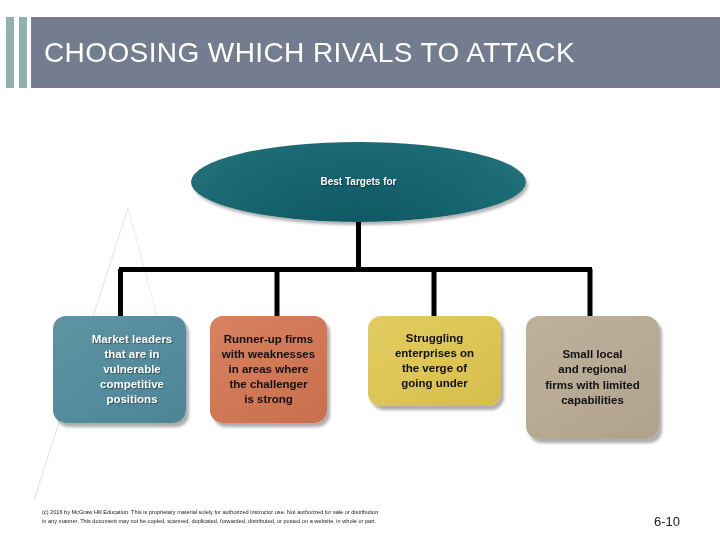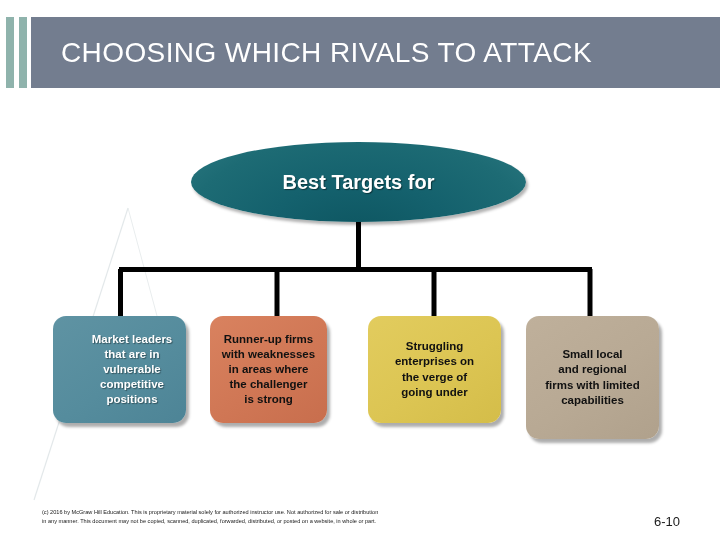--- a/index.html
+++ b/index.html
@@ -34,21 +34,21 @@
     height: 71px;
     background: #737d8f;
     display: flex;
     align-items: center;
   }
   .title-text {
     color: #ffffff;
     font-size: 28px;
     font-weight: 400;
     letter-spacing: 0.4px;
-    padding-left: 30px;
+    padding-left: 13px;
     white-space: nowrap;
   }
 
   
   .watermark-line {
     position: absolute;
     left: 0; top: 0;
     width: 720px; height: 540px;
     pointer-events: none;
   }
@@ -63,21 +63,21 @@
     background: radial-gradient(ellipse at 50% 120%, #0d5560 0%, #14616d 40%, #1d6b74 75%, #2b7880 100%);
     box-shadow: 2px 3px 3px rgba(0,0,0,0.30);
     display: flex;
     align-items: center;
     justify-content: center;
     text-align: center;
     pointer-events: auto;
   }
   .oval-text {
     color: #ffffff;
-    font-size: 20px;
+    font-size: 10px;
     font-weight: bold;
     line-height: 1.35;
     text-shadow: 1px 1px 1px rgba(0,0,0,0.45);
   }
 
   
   .connectors { position: absolute; left:0; top:0; width:720px; height:540px; }
 
   
   .node-box {
@@ -97,21 +97,21 @@
     line-height: 1.32;
     padding: 0 6px;
   }
   .node-text.light { color: #ffffff; text-shadow: 1px 1px 1px rgba(0,0,0,0.40); }
   .node-text.dark  { color: #111111; }
 
   #box-0 { left: 53px;  top: 316px; width: 133px; height: 107px;
            background: linear-gradient(145deg, #5f93a3 0%, #558c9d 55%, #4d8496 100%); padding-left: 25px; }
   #box-1 { left: 210px; top: 316px; width: 117px; height: 107px;
            background: linear-gradient(145deg, #d9825f 0%, #d07755 55%, #c86e4d 100%); }
-  #box-2 { left: 368px; top: 316px; width: 133px; height: 107px;
+  #box-2 { left: 368px; top: 316px; width: 133px; height: 90px;
            background: linear-gradient(145deg, #e2cc5e 0%, #dcc553 55%, #d4bd49 100%); }
   #box-3 { left: 526px; top: 316px; width: 133px; height: 123px;
            background: linear-gradient(145deg, #bfb09b 0%, #b8a994 55%, #b0a18c 100%); }
 
   
   .footer {
     position: absolute;
     left: 42px;
     top: 508px;
     width: 560px;

